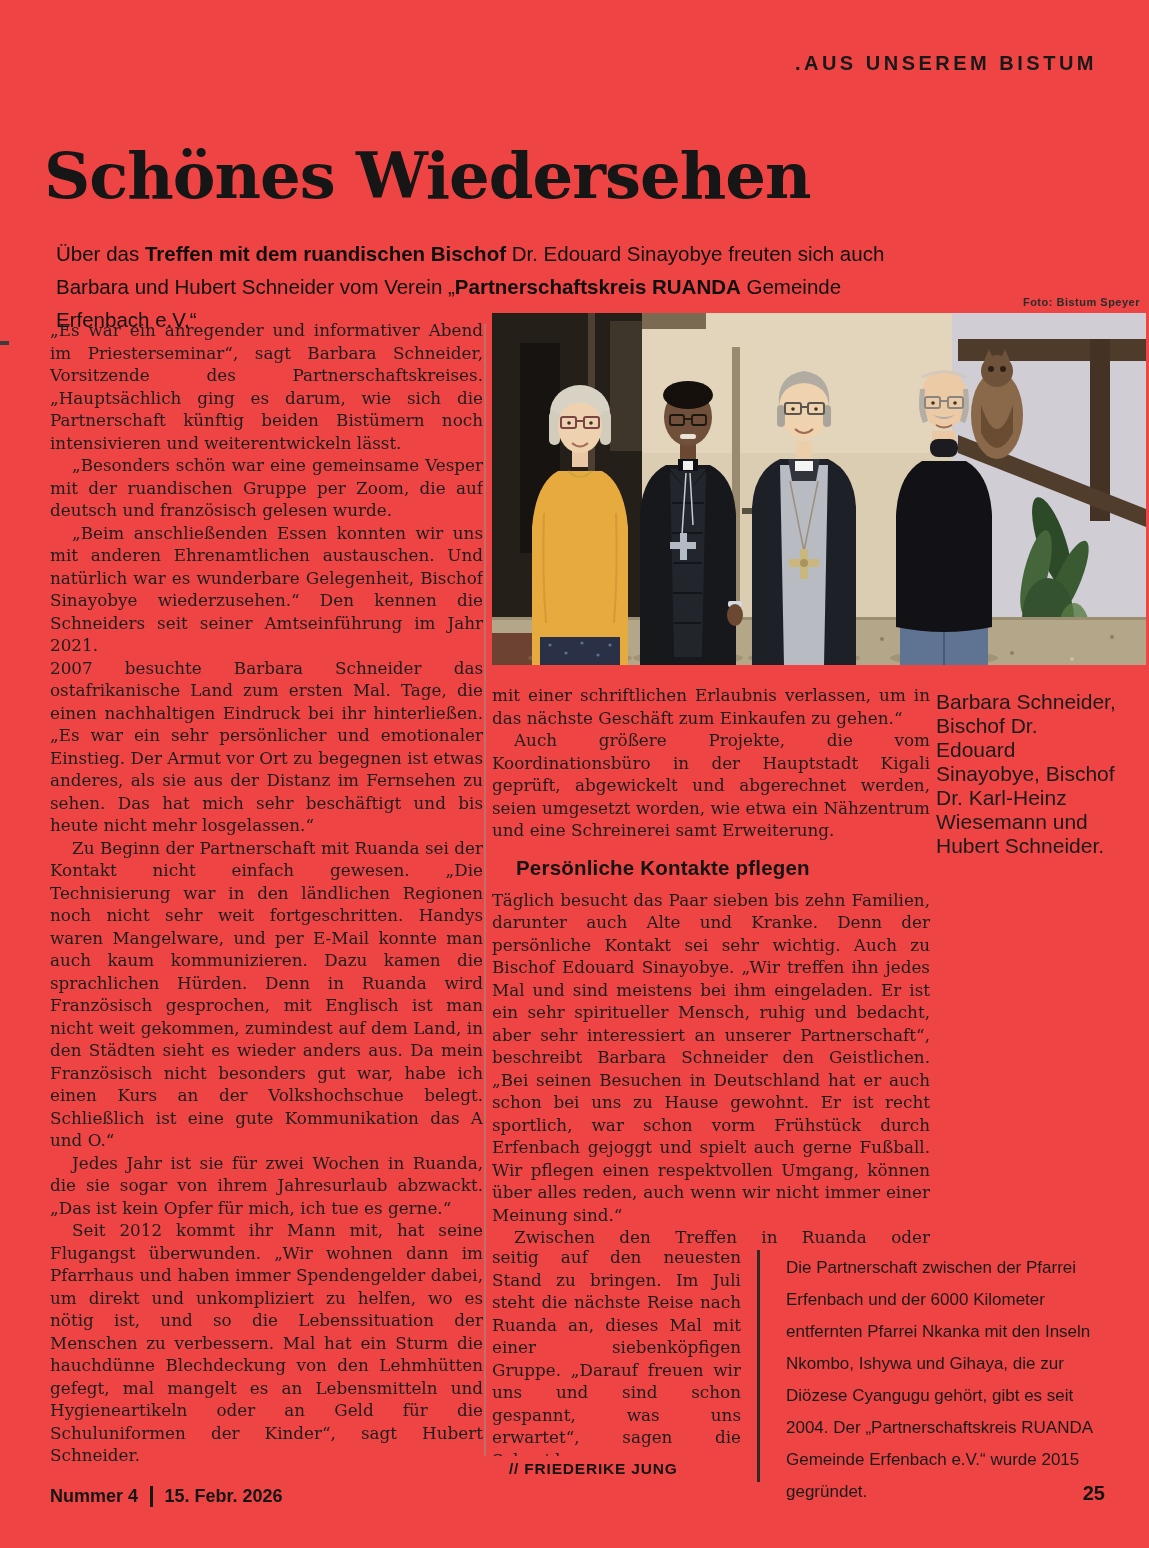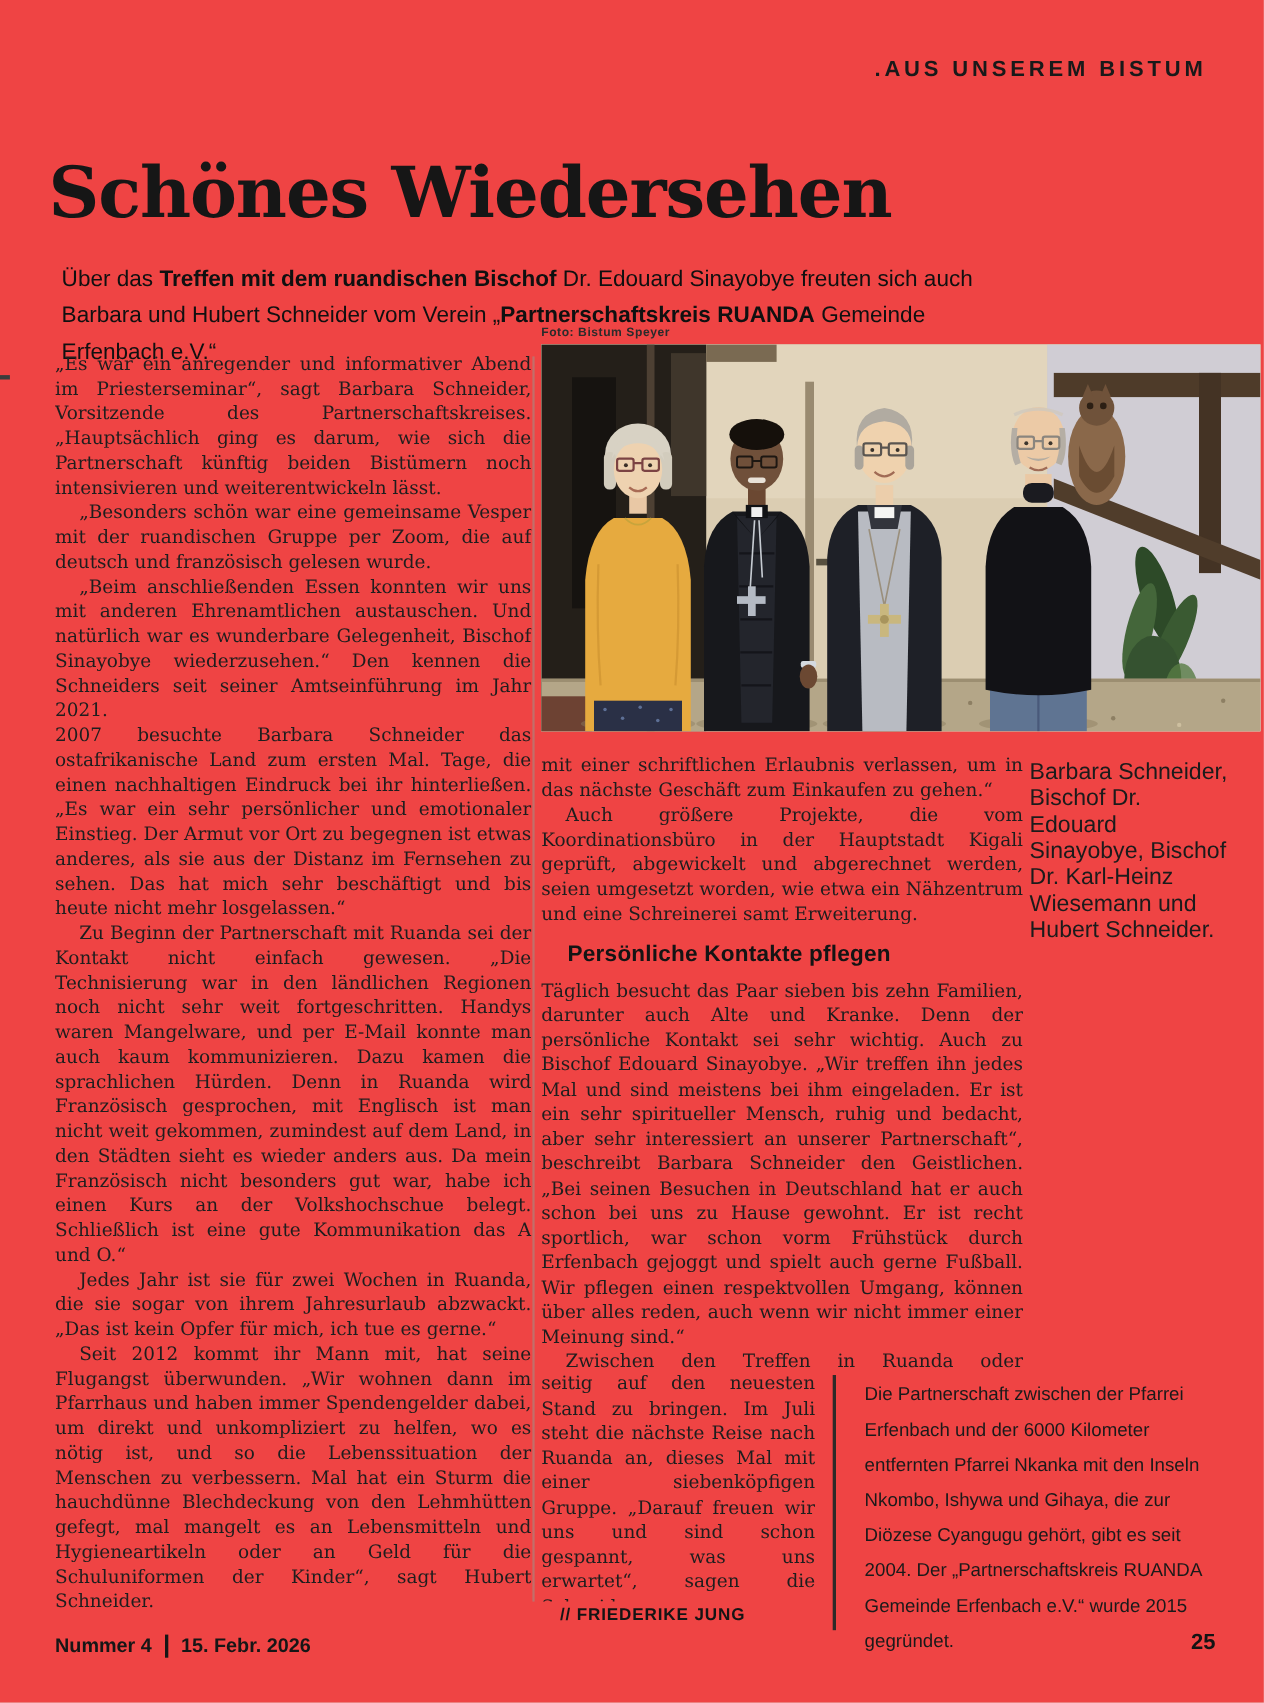--- a/index.html
+++ b/index.html
@@ -13,21 +13,21 @@
   .bodytext{font-family:"DejaVu Serif",serif;font-size:16.8px;line-height:22.5px;text-align:justify;color:#1e1e1e;}
   .bodytext p{margin:0;}
   .bodytext p.ind{text-indent:22px;}
   h2.section{font-family:"Liberation Sans",sans-serif;font-size:20.5px;line-height:25px;font-weight:700;
              color:#141414;margin:13px 0 9px 24px;letter-spacing:.2px;}
   .col-left{position:absolute;left:50px;top:319px;width:433px;height:1146px;overflow:hidden;}
   .col-mid{position:absolute;left:492px;top:684px;width:438px;height:562px;overflow:hidden;}
   .col-narrow{position:absolute;left:492px;top:1246px;width:249px;height:210px;overflow:hidden;}
   .byline{position:absolute;left:492px;top:1460px;font-size:15.5px;font-weight:700;letter-spacing:.8px;color:#141414;margin-left:17px;}
   .photo{position:absolute;left:492px;top:313px;width:654px;height:352px;overflow:hidden;background:#d8cab0;}
-  .credit{position:absolute;left:492px;top:296px;width:648px;text-align:left;font-size:11px;font-weight:700;color:#2b2b2b;letter-spacing:.5px;}
+  .credit{position:absolute;left:492px;top:296px;width:648px;text-align:right;font-size:11px;font-weight:700;color:#2b2b2b;letter-spacing:.5px;}
   .caption{position:absolute;left:936px;top:690px;width:180px;font-size:21px;line-height:24px;color:#1b1b1b;}
   .col-rule{position:absolute;left:484px;top:324px;width:1.5px;height:1132px;background:#9a948a;opacity:.55;}
   .vdivider{position:absolute;left:757px;top:1250px;width:2.5px;height:232px;background:#2e2a28;}
   .zursache{position:absolute;left:786px;top:1252px;width:330px;}
   .zs-title{font-size:19px;font-weight:700;letter-spacing:5px;color:#561f1c;margin:0 0 18px 0;}
   .zs-body{font-size:17px;line-height:32px;color:#1a1a1a;}
   .footer-issue{position:absolute;left:50px;top:1486px;font-size:18px;font-weight:700;color:#161616;display:flex;align-items:center;}
   .footer-issue .pipe{display:inline-block;width:2.5px;height:21px;background:#161616;margin:0 12px;}
   .pageno{position:absolute;right:44px;top:1482px;font-size:20px;font-weight:700;color:#141414;}
   .reg-mark{position:absolute;left:0;top:341px;width:9px;height:4px;background:#3c3c3c;}

